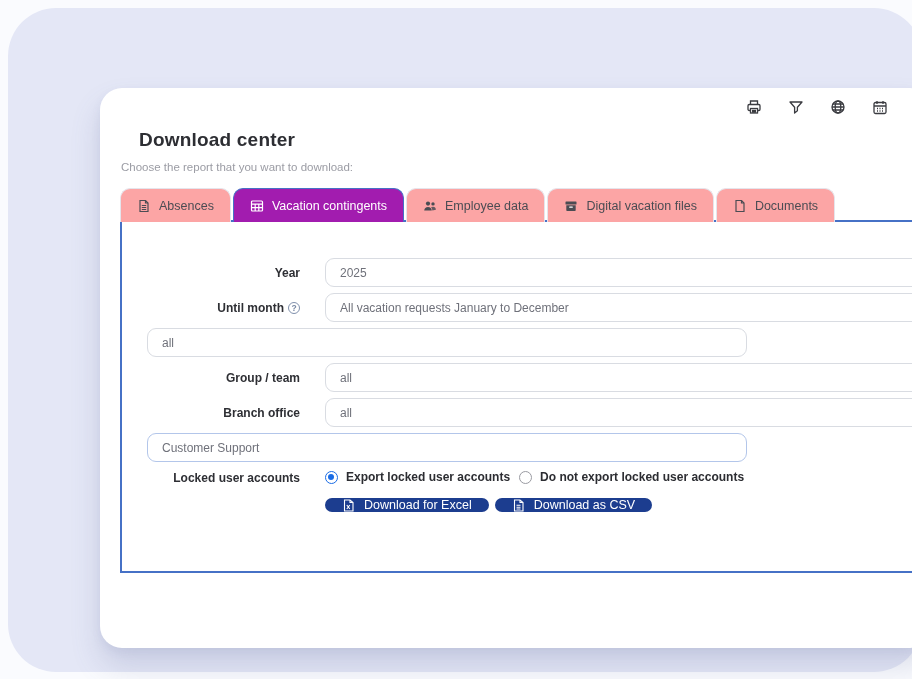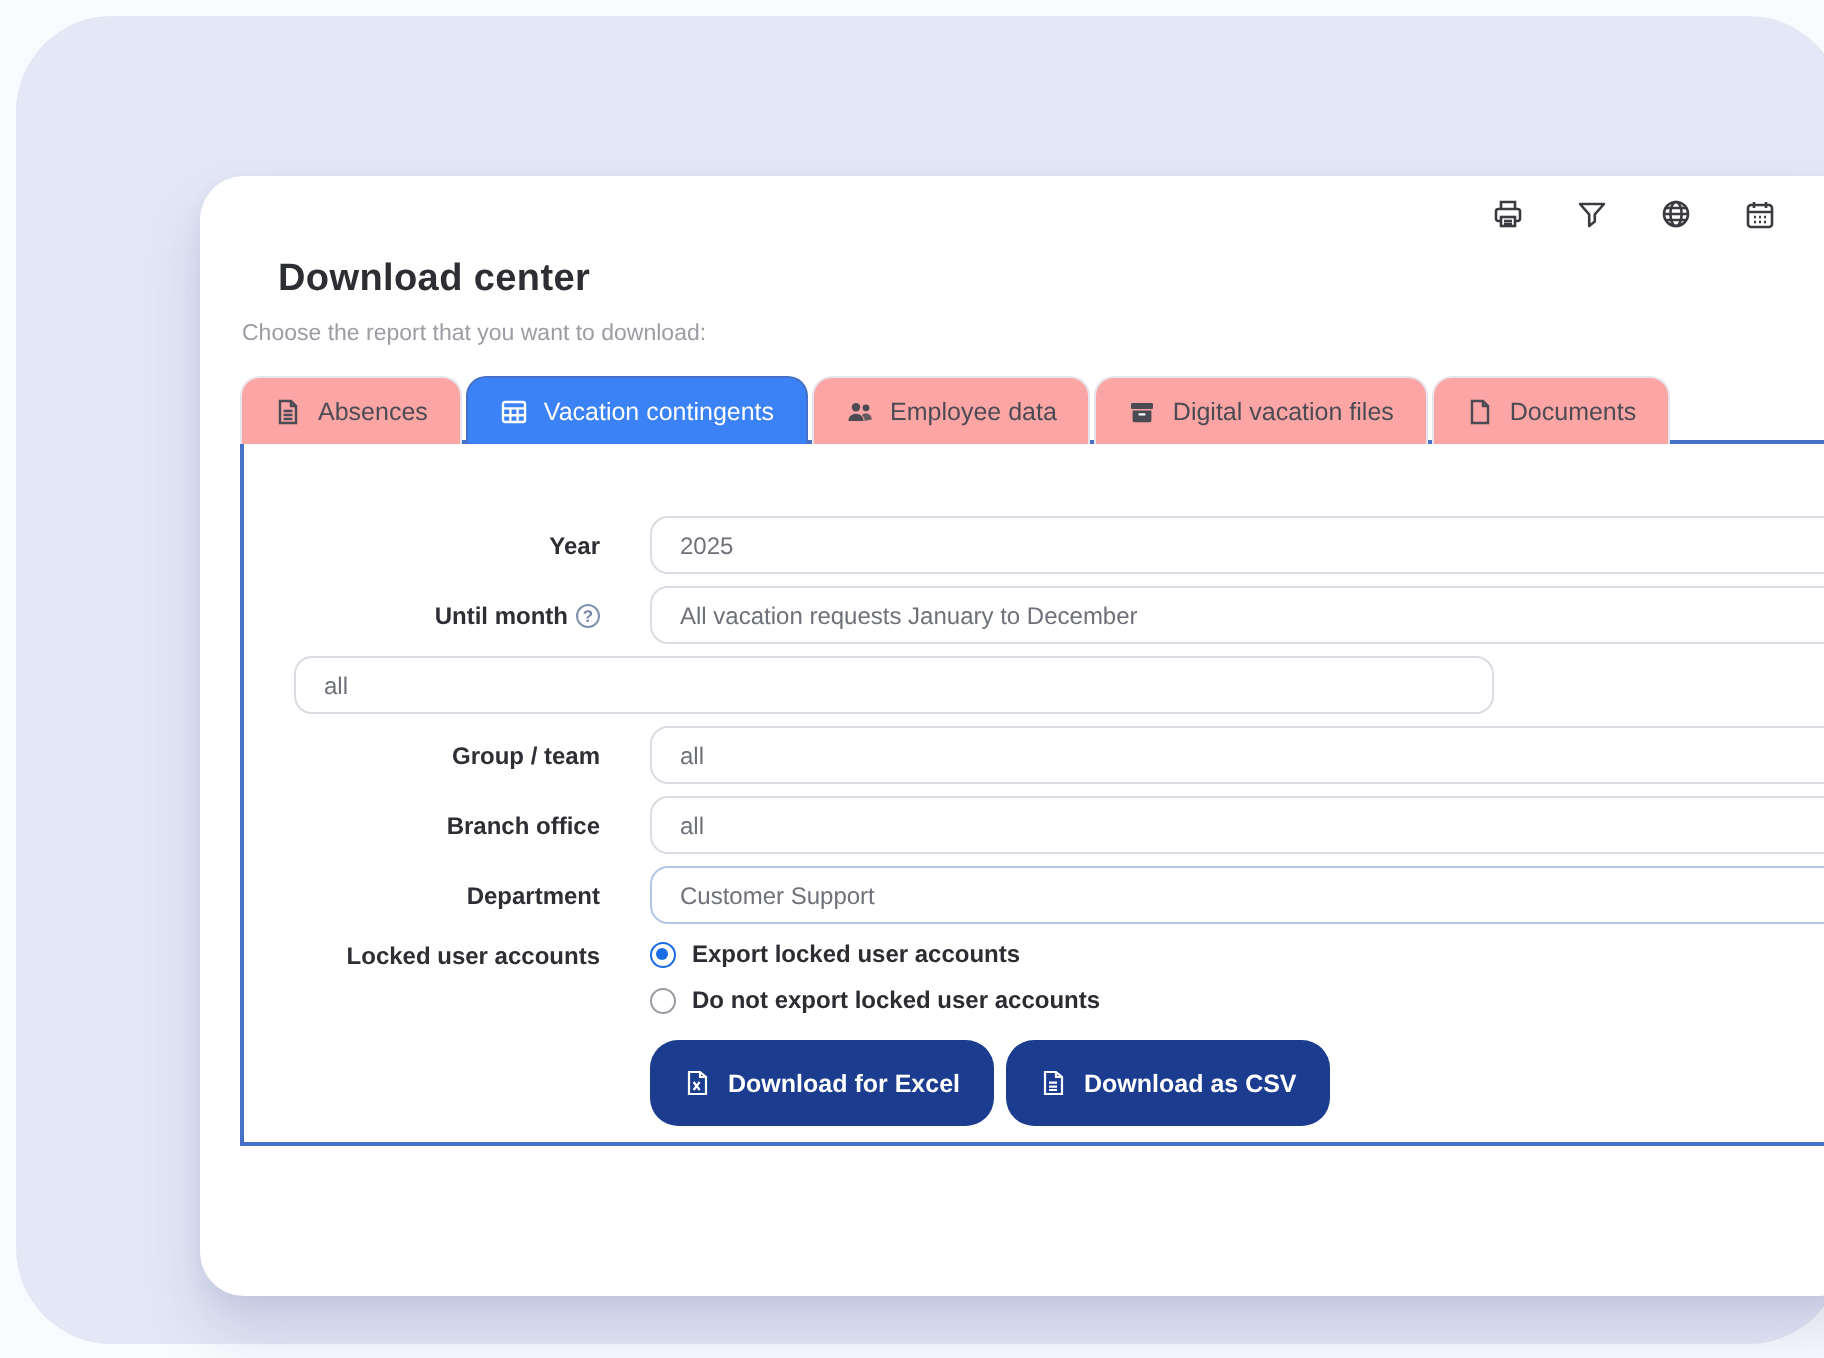--- a/index.html
+++ b/index.html
@@ -22,54 +22,54 @@
     color:#2d2e33; letter-spacing:0.2px; }
   .page-subtitle { position:absolute; left:121px; top:161px; font-size:11.5px; color:#9b9ca4; }
 
   
   .tabs { position:absolute; left:120px; top:188px; display:flex; gap:2px; z-index:3; }
   .tab { height:34px; display:flex; align-items:center; gap:8px; padding:0 16px;
     background:#fca5a5; border:1px solid #e5e5ec; border-bottom:none;
     border-radius:10px 10px 0 0; font-size:12.5px; color:#4b4c53; white-space:nowrap;
     cursor:pointer; }
   .tab .ticon { width:14px; height:14px; color:#4b4c53; flex:0 0 auto; }
-  .tab.active { background:#3b82f6; border-color:#4671c6; color:#ffffff; font-weight:500; }
+  .tab.active { background:#a21caf; border-color:#4671c6; color:#ffffff; font-weight:500; }
   .tab.active .ticon { color:#ffffff; }
 
   
   .panel { position:absolute; left:120px; top:220px; width:812px; height:353px;
     border:2px solid #4671c6; background:#ffffff; padding-top:36px; z-index:2; }
 
   .frow { display:flex; align-items:center; margin-bottom:6px; }
   .flabel { width:178px; text-align:left; font-size:12px; font-weight:700; color:#2e2f34;
     display:inline-flex; justify-content:flex-end; align-items:center; gap:4px; }
   .field { margin-left:25px; width:600px; height:29px; background:#ffffff;
     border:1px solid #d9dce2; border-radius:9px; display:flex; align-items:center;
     padding:0 14px; font-size:12px; color:#6f717a; cursor:pointer; }
   .field.focused { border-color:#b3c6ea; }
 
   .help { width:12px; height:12px; border:1px solid #8191ad; border-radius:50%;
     color:#7787a3; font-size:8.5px; font-weight:700; display:inline-flex;
     align-items:center; justify-content:center; cursor:pointer; }
 
   .radio-row { display:flex; align-items:flex-start; margin-top:8px; }
   .radio-row .flabel { padding-top:1px; }
-  .radio-group { margin-left:25px; display:flex; flex-direction:column; gap:9px; }
+  .radio-group { margin-left:25px; display:flex; flex-direction:row; gap:9px; }
   .radio-opt { display:flex; align-items:center; gap:8px; cursor:pointer; }
   .radio { width:13px; height:13px; border-radius:50%; border:1.5px solid #9a9ba2;
     position:relative; background:#fff; flex:0 0 auto; }
   .radio.checked { border-color:#1a6ce5; }
   .radio.checked::after { content:""; position:absolute; left:2px; top:2px;
     width:6px; height:6px; border-radius:50%; background:#1a6ce5; }
   .radio-text { font-size:12px; font-weight:700; color:#2c2d32; }
 
   .btn-row { margin-left:203px; margin-top:13px; display:flex; gap:6px; }
-  .btn { height:43px; display:inline-flex; align-items:center; gap:9px; padding:0 17px;
+  .btn { height:14px; display:inline-flex; align-items:center; gap:9px; padding:0 17px;
     background:#1c3d8f; color:#ffffff; border:none; border-radius:14px;
-    font-family:"Liberation Sans", sans-serif; font-size:12.5px; font-weight:700;
+    font-family:"Liberation Sans", sans-serif; font-size:12.5px; font-weight:400;
     cursor:pointer; }
   .btn .bicon { width:13px; height:13px; color:#ffffff; flex:0 0 auto; }
 
   svg { display:block; }
 </style>
 </head>
 <body>
 
 <div class="bg-panel"></div>
 <div class="card"></div>
@@ -183,21 +183,20 @@
     <span class="flabel">Group / team</span>
     <div class="field">all</div>
   </div>
 
   <div class="frow">
     <span class="flabel">Branch office</span>
     <div class="field">all</div>
   </div>
 
   <div class="frow">
-    <span class="flabel">Department</span>
     <div class="field focused">Customer Support</div>
   </div>
 
   <div class="radio-row">
     <span class="flabel">Locked user accounts</span>
     <div class="radio-group">
       <div class="radio-opt">
         <span class="radio checked"></span>
         <span class="radio-text">Export locked user accounts</span>
       </div>

